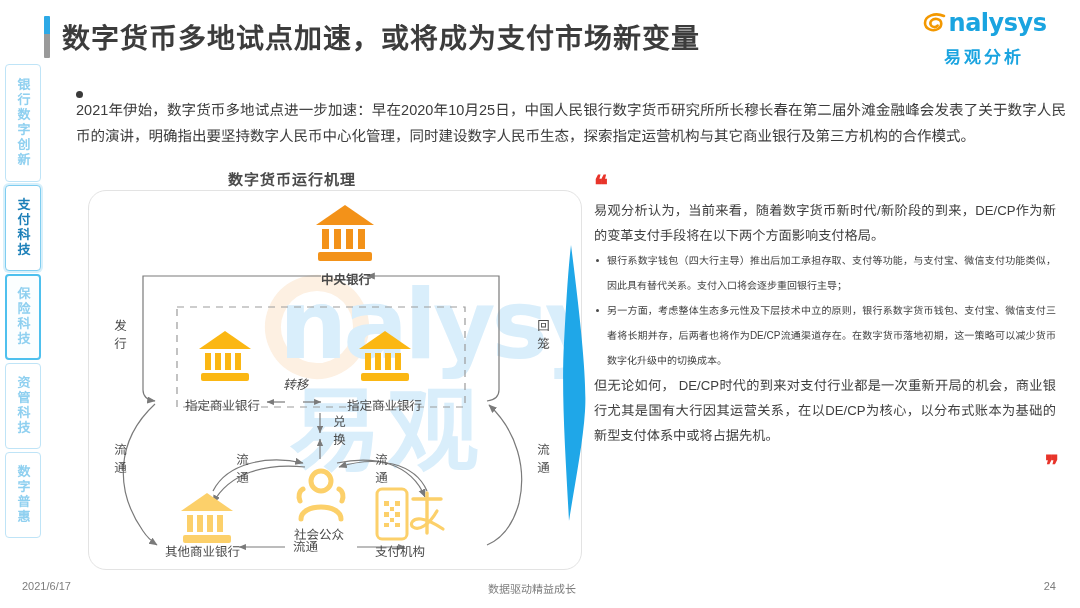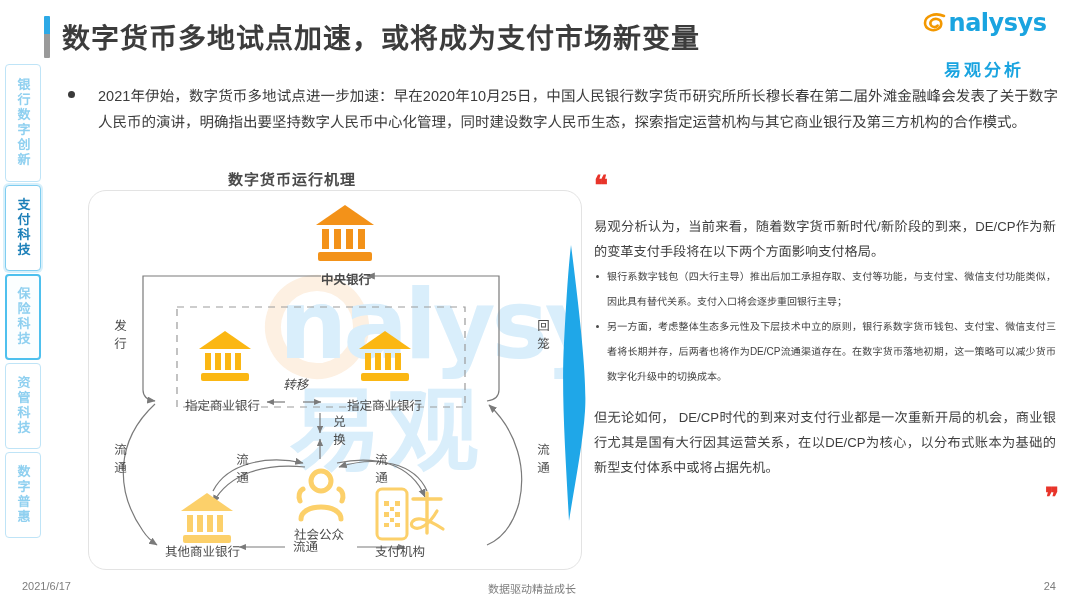--- a/index.html
+++ b/index.html
@@ -19,21 +19,21 @@
   .title-accent{width:6px;height:42px;margin-right:12px;border-radius:1px;
     background:linear-gradient(180deg,#2da9e6 0%,#2da9e6 42%,#9a9a9a 42%,#9a9a9a 100%);}
   .page-title{font-size:28px;font-weight:bold;color:#3c3c3c;letter-spacing:1px;white-space:nowrap;}
 
   
   .logo{position:absolute;right:26px;top:10px;width:140px;text-align:center;}
   .logo-top{display:flex;align-items:flex-end;justify-content:center;line-height:1;}
   .logo-mark{width:26px;height:26px;position:relative;margin-right:1px;}
   .logo-word{font-size:24px;font-weight:bold;color:#1aa4e0;letter-spacing:-0.5px;
      font-family:"DejaVu Sans",sans-serif;line-height:26px;}
-  .logo-cn{font-size:17px;font-weight:bold;color:#1aa4e0;letter-spacing:3px;margin-top:20px;}
+  .logo-cn{font-size:17px;font-weight:bold;color:#1aa4e0;letter-spacing:3px;margin-top:7px;}
 
   
   .sidebar{position:absolute;left:5px;top:64px;width:36px;display:flex;flex-direction:column;gap:3px;}
   .side-item{
     width:36px;box-sizing:border-box;
     border:1.5px solid #bfe4f7;border-radius:4px;background:#ffffff;
     color:#8fd0f0;font-size:13px;font-weight:bold;
     writing-mode:vertical-rl;text-orientation:upright;
     letter-spacing:2px;line-height:17px;
     padding:7px 0;display:flex;align-items:center;justify-content:center;
@@ -56,30 +56,30 @@
   .dlabel{position:absolute;font-size:12.5px;color:#4a4a4a;white-space:nowrap;text-align:right;}
   .dlabel.vert{writing-mode:vertical-rl;text-orientation:upright;letter-spacing:5px;}
 
   
   .lens{position:absolute;left:555px;top:243px;}
 
   
   .comment{position:absolute;left:594px;top:172px;width:462px;}
   .quote-open{color:#e8342a;font-size:26px;font-weight:bold;line-height:1;letter-spacing:-3px;
      font-family:"DejaVu Serif",serif;}
-  .ctext{font-size:13.2px;line-height:25px;color:#3f3f3f;text-align:justify;margin-top:16px;}
+  .ctext{font-size:13.2px;line-height:25px;color:#3f3f3f;text-align:justify;margin-top:0;}
   .ctext p{margin:0;}
   .bullets{margin:0;padding:0;list-style:none;}
   .bullets li{position:relative;padding-left:13px;font-size:10px;line-height:25px;color:#3f3f3f;text-align:justify;}
   .bullets li:before{content:"";position:absolute;left:2px;top:11px;width:3px;height:3px;border-radius:50%;background:#4a4a4a;}
   .quote-close{text-align:right;color:#e8342a;font-size:26px;font-weight:bold;line-height:1;letter-spacing:-3px;
      font-family:"DejaVu Serif",serif;margin-top:4px;}
 
   
-  .body-block{position:absolute;left:68px;top:84px;width:990px;display:flex;}
+  .body-block{position:absolute;left:76px;top:84px;width:990px;display:flex;flex-direction:column;}
   .body-bullet{width:30px;flex:none;padding-top:7px;}
   .body-bullet i{display:block;width:7px;height:7px;border-radius:50%;background:#3a3a3a;}
   .body-text{font-size:14.5px;line-height:25.5px;color:#3c3c3c;text-align:justify;}
   .body-text p{margin:0;}
 
   
   .footer{position:absolute;left:0;right:0;bottom:10px;height:18px;font-size:11px;color:#7d7d7d;}
   .f-left{position:absolute;left:22px;}
   .f-center{position:absolute;left:0;right:16px;text-align:center;}
   .f-right{position:absolute;right:24px;}

